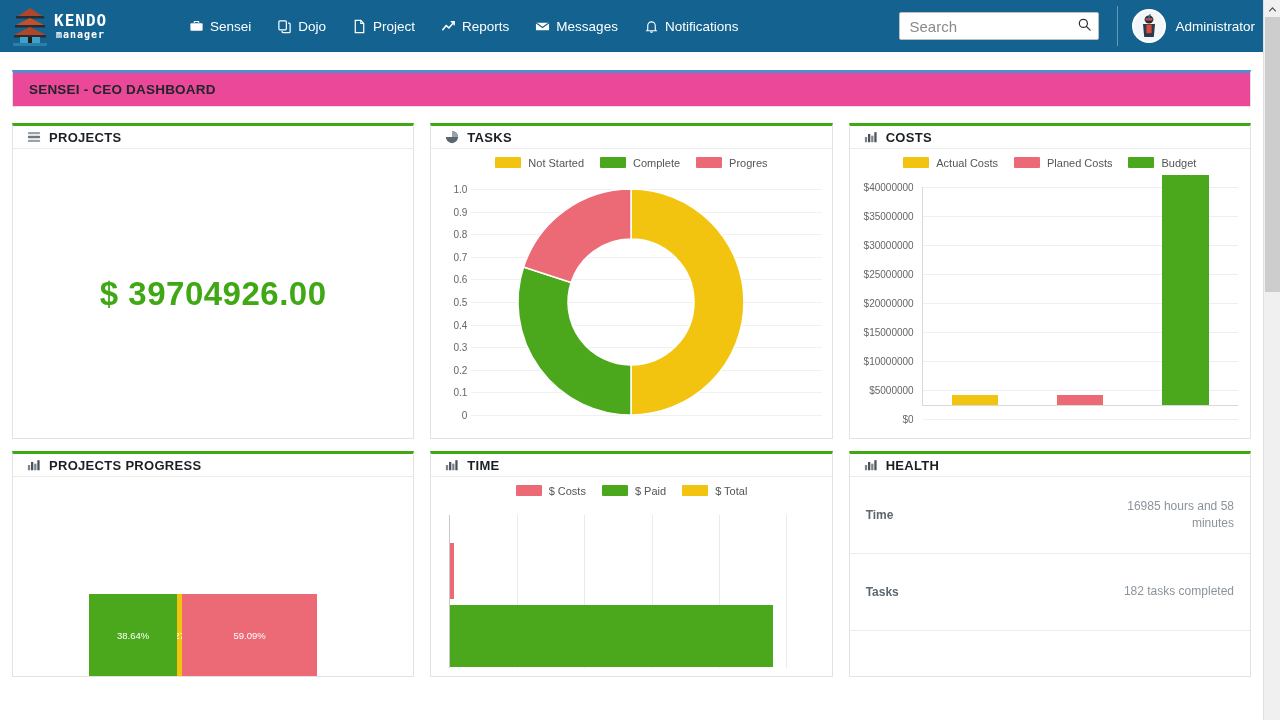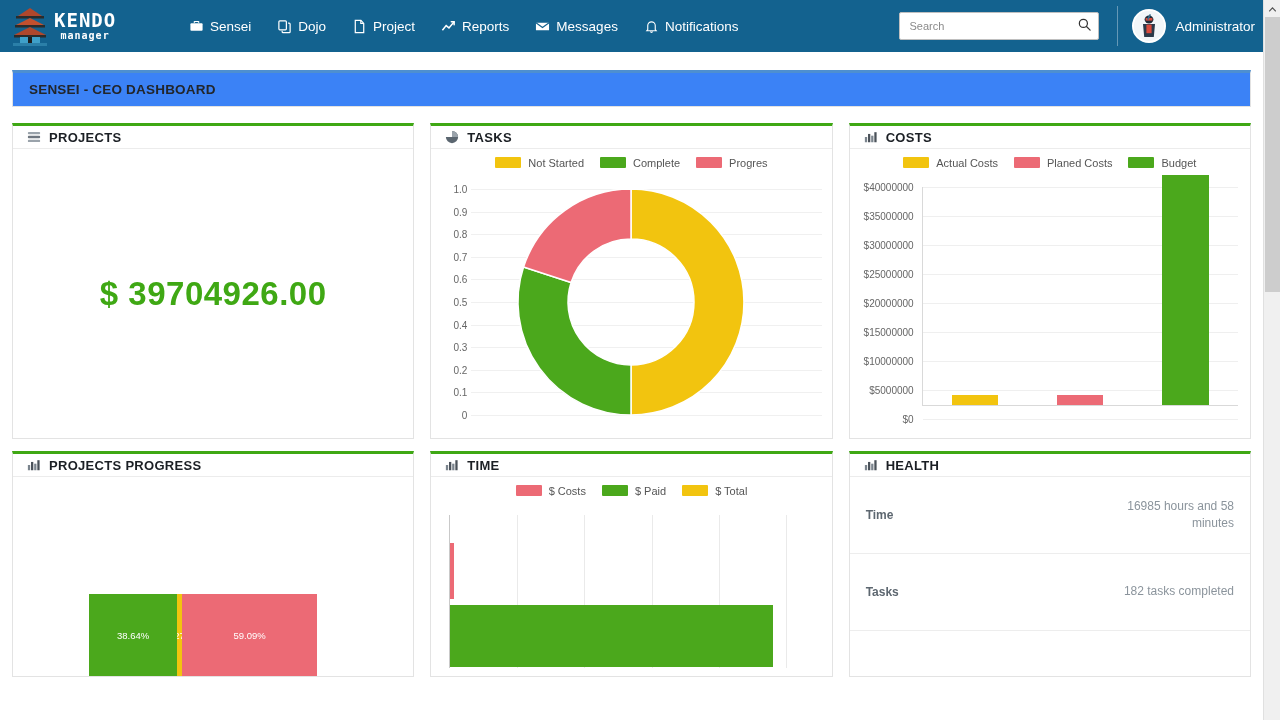--- a/index.html
+++ b/index.html
@@ -19,21 +19,21 @@
   
   .navbar {
     height: 52px; background: #13628F; display:flex; align-items:center;
     padding: 0 0 0 8px; position:relative;
   }
   .brand { display:flex; align-items:center; width: 150px; height:52px; flex:0 0 auto; }
   .brand-logo { width: 44px; height: 44px; position:relative; flex:0 0 auto; }
   .brand-text { margin-left:2px; line-height:1; }
   .brand-kendo {
     font-family: "DejaVu Sans Mono", monospace;
-    font-size: 19px; font-weight:700; color:#ffffff; letter-spacing:1px;
+    font-size: 16px; font-weight:700; color:#ffffff; letter-spacing:1px;
     display:block;
   }
   .brand-manager {
     font-family: "DejaVu Sans Mono", monospace;
     font-size: 10px; font-weight:700; color:#ffffff; letter-spacing:1px;
     display:block; text-align:center; margin-top:1px;
   }
 
   .nav-items { display:flex; align-items:center; margin-left: 18px; }
   .nav-item {
@@ -41,40 +41,40 @@
     color:#ffffff; font-size:13.5px; padding: 6px 13px;
     cursor:pointer; white-space:nowrap; text-decoration:none;
   }
   .nav-ico { display:inline-flex; align-items:center; justify-content:center; width:15px; height:15px; }
   .nav-ico svg { display:block; }
 
   .nav-right { margin-left:auto; display:flex; align-items:center; padding-right: 8px; }
   .search-wrap { position:relative; width: 200px; height: 28px; }
   .search-input {
     width:100%; height:28px; border:1px solid #bfbfbf; border-radius:2px;
-    padding: 0 28px 0 9px; font-size:11px; color:#444;
+    padding: 0 28px 0 9px; font-size:15px; color:#444;
     font-family:"Liberation Sans", sans-serif; outline:none; background:#fff;
   }
   .search-input::placeholder { color:#8a8a8a; }
   .search-btn {
     position:absolute; right:5px; top:4px; width:20px; height:20px;
     background:none; border:none; cursor:pointer; padding:0;
     display:flex; align-items:center; justify-content:center;
   }
   .nav-divider { width:1px; height:40px; background: rgba(255,255,255,0.35); margin: 0 14px 0 18px; }
   .user-box { display:flex; align-items:center; gap:9px; cursor:pointer;justify-content:space-between; }
   .avatar {
     width:34px; height:34px; border-radius:50%; border:2px solid #ffffff;
     background:#eef3f7; position:relative; overflow:hidden; flex:0 0 auto;
   }
   .user-name { color:#fff; font-size:13.5px; white-space:nowrap; }
 
   
   .title-card {
-    margin: 18px 12px 0 12px; background:#3b82f6;
+    margin: 18px 12px 0 12px; background:#ec4899;
     border:1px solid #e2e2e2; border-top: 3px solid #4e8fd0;
     height: 37px; display:flex; align-items:center; padding: 0 16px;
   }
   .title-card-text {
     font-size:13.5px; font-weight:700; color:#22262b; letter-spacing:.2px;
   }
 
   
   .grid { display:flex; flex-wrap:wrap; padding: 10px 4px 0 4px; }
   .col { width: 33.3333%; padding: 6px 8px; }

